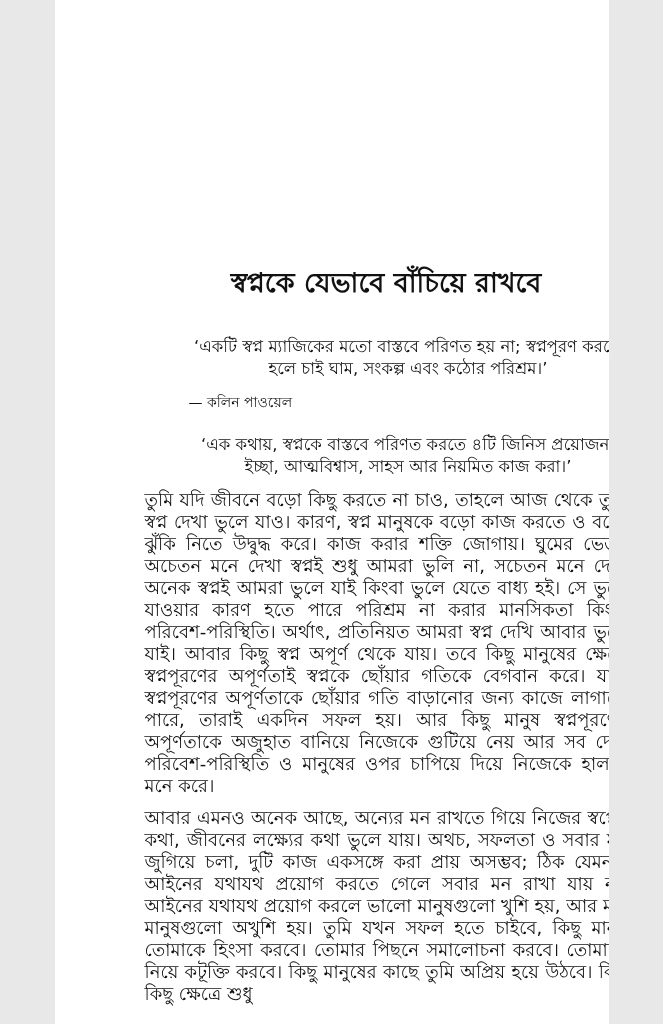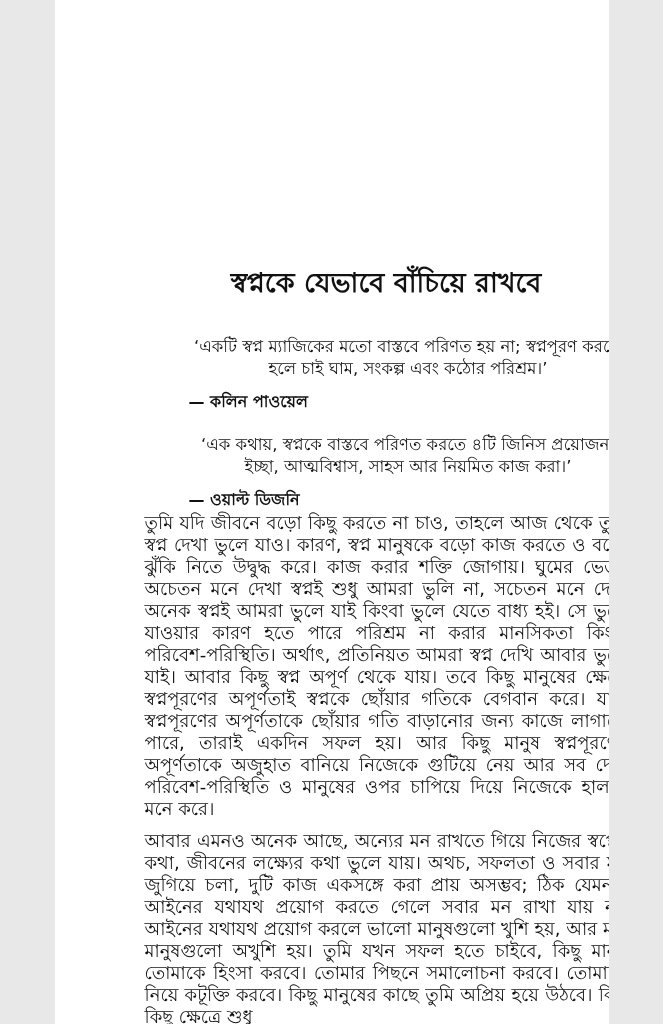--- a/index.html
+++ b/index.html
@@ -36,23 +36,22 @@
     margin: 0 0 21px 44px;
   }
   .quote-text {
     margin: 0 0 11px 0;
     font-size: 16.5px;
     line-height: 22px;
     text-align: center;
   }
   .quote-attribution {
     margin: 0;
-    font-size: 16px;
+    font-size: 14px;
     line-height: 22px;
-    font-weight: bold;
   }
   .quote-block.last {
     margin-bottom: 1px;
   }
   .body-para {
     margin: 0 0 10px 0;
     font-size: 18px;
     line-height: 22px;
     text-align: justify;
     text-justify: inter-word;
@@ -78,21 +77,20 @@
 
     <h1 class="chapter-title">স্বপ্নকে যেভাবে বাঁচিয়ে রাখবে</h1>
 
     <div class="quote-block">
       <p class="quote-text">‘একটি স্বপ্ন ম্যাজিকের মতো বাস্তবে পরিণত হয় না; স্বপ্নপূরণ করতে হলে চাই ঘাম, সংকল্প এবং কঠোর পরিশ্রম।’</p>
       <p class="quote-attribution">— কলিন পাওয়েল</p>
     </div>
 
     <div class="quote-block last">
       <p class="quote-text">‘এক কথায়, স্বপ্নকে বাস্তবে পরিণত করতে ৪টি জিনিস প্রয়োজন; ইচ্ছা, আত্মবিশ্বাস, সাহস আর নিয়মিত কাজ করা।’</p>
-      <p class="quote-attribution">— ওয়াল্ট ডিজনি</p>
     </div>
 
     <p class="body-para">তুমি যদি জীবনে বড়ো কিছু করতে না চাও, তাহলে আজ থেকে তুমি স্বপ্ন দেখা ভুলে যাও। কারণ, স্বপ্ন মানুষকে বড়ো কাজ করতে ও বড়ো ঝুঁকি নিতে উদ্বুদ্ধ করে। কাজ করার শক্তি জোগায়। ঘুমের ভেতর অচেতন মনে দেখা স্বপ্নই শুধু আমরা ভুলি না, সচেতন মনে দেখা অনেক স্বপ্নই আমরা ভুলে যাই কিংবা ভুলে যেতে বাধ্য হই। সে ভুলে যাওয়ার কারণ হতে পারে পরিশ্রম না করার মানসিকতা কিংবা পরিবেশ-পরিস্থিতি। অর্থাৎ, প্রতিনিয়ত আমরা স্বপ্ন দেখি আবার ভুলে যাই। আবার কিছু স্বপ্ন অপূর্ণ থেকে যায়। তবে কিছু মানুষের ক্ষেত্রে স্বপ্নপূরণের অপূর্ণতাই স্বপ্নকে ছোঁয়ার গতিকে বেগবান করে। যারা স্বপ্নপূরণের অপূর্ণতাকে ছোঁয়ার গতি বাড়ানোর জন্য কাজে লাগাতে পারে, তারাই একদিন সফল হয়। আর কিছু মানুষ স্বপ্নপূরণের অপূর্ণতাকে অজুহাত বানিয়ে নিজেকে গুটিয়ে নেয় আর সব দোষ পরিবেশ-পরিস্থিতি ও মানুষের ওপর চাপিয়ে দিয়ে নিজেকে হালকা মনে করে।</p>
 
     <p class="body-para">আবার এমনও অনেক আছে, অন্যের মন রাখতে গিয়ে নিজের স্বপ্নের কথা, জীবনের লক্ষ্যের কথা ভুলে যায়। অথচ, সফলতা ও সবার মন জুগিয়ে চলা, দুটি কাজ একসঙ্গে করা প্রায় অসম্ভব; ঠিক যেমনটি আইনের যথাযথ প্রয়োগ করতে গেলে সবার মন রাখা যায় না। আইনের যথাযথ প্রয়োগ করলে ভালো মানুষগুলো খুশি হয়, আর মন্দ মানুষগুলো অখুশি হয়। তুমি যখন সফল হতে চাইবে, কিছু মানুষ তোমাকে হিংসা করবে। তোমার পিছনে সমালোচনা করবে। তোমাকে নিয়ে কটূক্তি করবে। কিছু মানুষের কাছে তুমি অপ্রিয় হয়ে উঠবে। কিছু কিছু ক্ষেত্রে শুধু</p>
 
   </div>
 
 
 </div>

